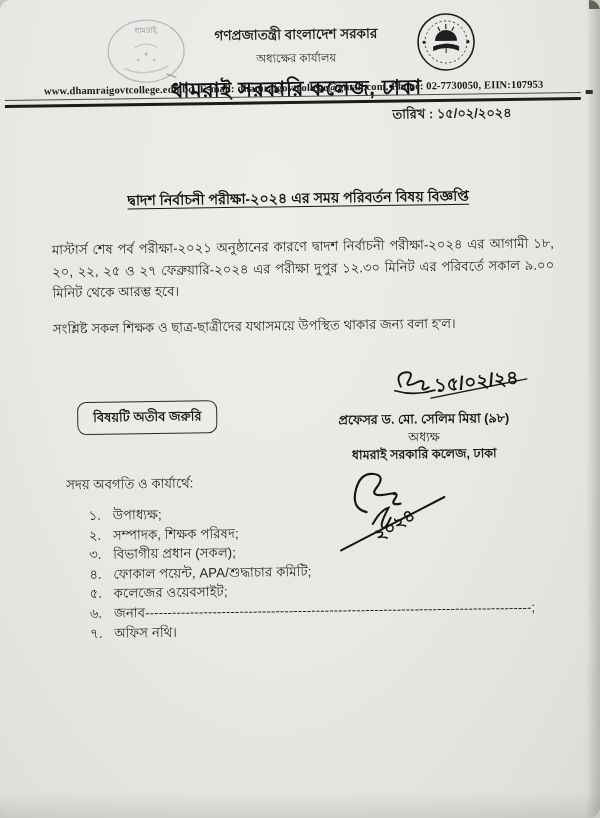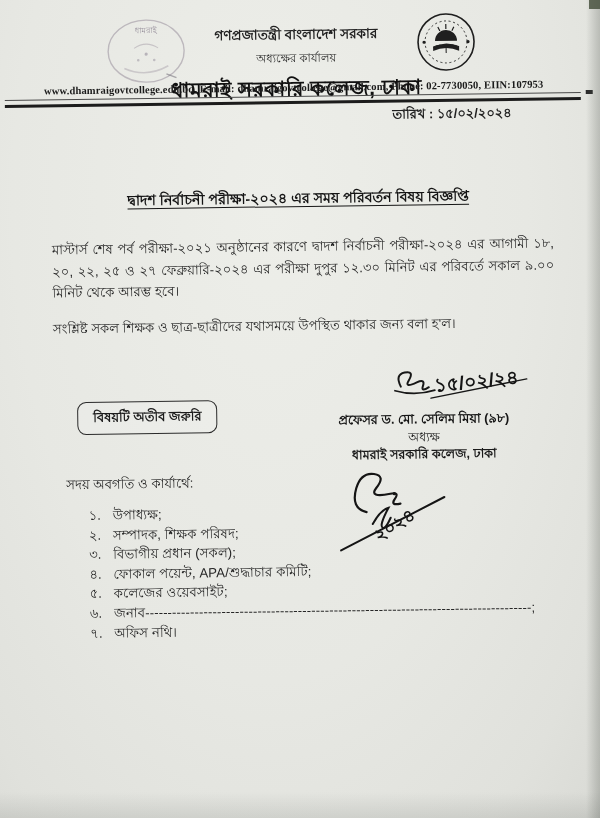--- a/index.html
+++ b/index.html
@@ -7,20 +7,21 @@
     width:600px;height:818px;
     background:#c9c9c5;
     font-family:"Liberation Sans", sans-serif;
     position:relative;overflow:hidden;
     -webkit-font-smoothing:antialiased;
   }
   .scan{
     position:absolute;inset:0;
     background:radial-gradient(ellipse at 45% 25%, #edeee9 0%, #e7e8e3 55%, #e0e1dc 85%, #d9dad5 100%);
     overflow:hidden;
+    border-radius:11px;
   }
   .edge-right{
     position:absolute;top:0;right:0;width:14px;height:818px;
     background:linear-gradient(to right,rgba(0,0,0,0) 0%, rgba(90,95,88,0.22) 70%, rgba(90,95,88,0.30) 100%);
   }
   .corner-dot{
     position:absolute;top:0;right:0;width:11px;height:9px;background:#49523f;opacity:.85;
   }
   .bottom-shade{
     position:absolute;left:0;bottom:0;width:600px;height:26px;

